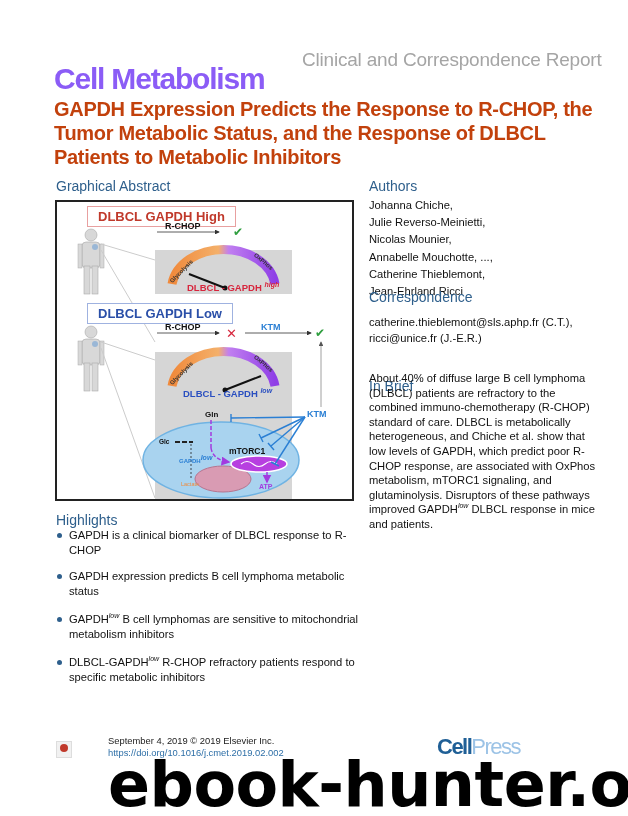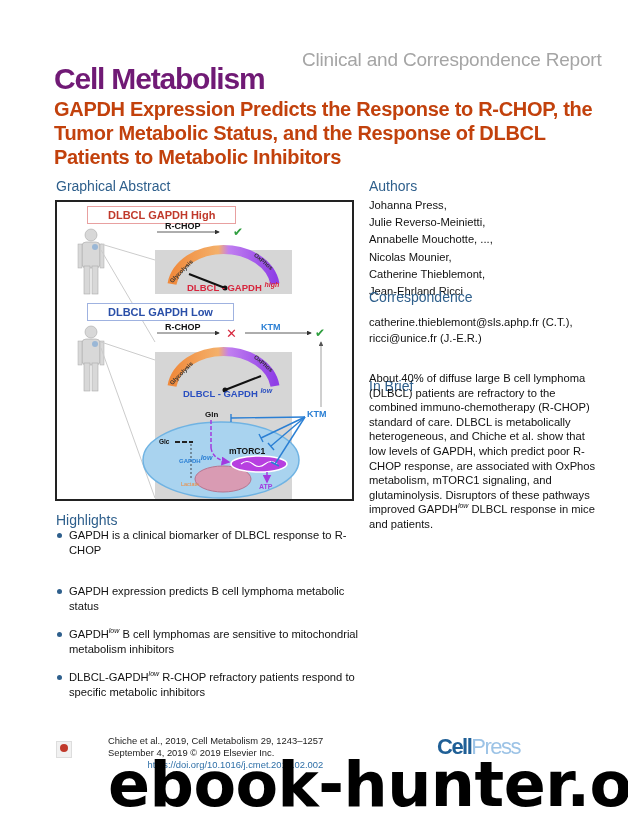--- a/index.html
+++ b/index.html
@@ -1,46 +1,46 @@
 <!DOCTYPE html>
 <html><head>
 <meta charset="utf-8">
 <style>
   html, body { margin:0; padding:0; background:#ffffff; }
   body { width:628px; height:816px; position:relative; overflow:hidden; font-family:"Liberation Sans", sans-serif; color:#111; }
   .abs { position:absolute; }
   .report-type { left:302px; top:49px; font-size:19px; color:#a5a5a5; letter-spacing:-0.2px; white-space:nowrap; }
-  .journal { left:54px; top:62px; font-size:30px; font-weight:bold; color:#701a75; letter-spacing:-1.2px; white-space:nowrap; }
+  .journal { left:54px; top:62px; font-size:30px; font-weight:bold; color:#8b5cf6; letter-spacing:-1.2px; white-space:nowrap; }
   .title { left:54px; top:97px; width:540px; font-size:20px; font-weight:bold; line-height:24px; color:#c2410c; letter-spacing:-0.3px; }
   .section-head { font-size:14px; color:#2e5f8c; white-space:nowrap; }
   .ga-head { left:56px; top:178px; }
   .ga-box { left:55px; top:200px; width:299px; height:301px; border:2px solid #222; box-sizing:border-box; background:#fff; }
   .side { left:369px; width:240px; font-size:11.2px; line-height:17.2px; color:#111; }
   .authors-head { left:369px; top:178px; }
   .authors { top:197px; }
   .corr-head { left:369px; top:289px; }
   .corr { top:315px; line-height:15.5px; }
   .brief-head { left:369px; top:354px;margin-top:24px; }
   .brief { top:371px; line-height:14.6px; width:232px; }
   .hl-head { left:56px; top:512px; }
   .hl-list { left:57px; top:528px; width:310px; margin:0; padding:0; list-style:none; font-size:11.2px; line-height:15px; }
   .hl-list li { position:relative; padding-left:12px; margin-bottom:13px; }
   .hl-list li .bullet { position:absolute; left:0; top:5px; width:5px; height:5px; border-radius:50%; background:#2e5f8c; }
-  .hl-list li:nth-child(1) { margin-bottom:26px; }
+  .hl-list li:nth-child(1) { margin-bottom:11px; }
   sup { font-size:7px; font-style:italic; vertical-align:super; line-height:0; }
   .cite { left:108px; top:735px; font-size:9.4px; line-height:12px; color:#222; white-space:nowrap; }
   .cite .doi { color:#2e6fa7;text-align:right; }
   .crossmark { left:56px; top:741px; width:14px; height:15px; border:1px solid #ddd; background:#f1f1f1; }
   .crossmark .dot { position:absolute; left:3px; top:2px; width:8px; height:8px; border-radius:50%; background:#c0392b; }
   .cellpress { left:437px; top:734px; font-size:22px; font-weight:bold; letter-spacing:-1.5px; white-space:nowrap; }
   .cellpress .c1 { color:#1f5f96; }
   .cellpress .c2 { color:#9cc3e6; font-weight:normal; }
   .watermark { left:108px; top:748px; font-size:62px; font-weight:bold; color:#000; letter-spacing:-0.5px; white-space:nowrap; font-family:"DejaVu Sans", sans-serif; }
   
-  .tag { position:absolute; font-size:11px; font-weight:bold; padding:2px 20px; background:#fff; white-space:nowrap; }
+  .tag { position:absolute; font-size:13px; font-weight:bold; padding:2px 10px; background:#fff; white-space:nowrap; }
   .tag-high { left:30px; top:4px; color:#c0392b; border:1px solid #e8a0a0; }
   .tag-low { left:30px; top:101px; color:#2a4fa8; border:1px solid #9fb2e0; }
   .ga-label { position:absolute; font-size:9px; font-weight:bold; white-space:nowrap; }
 </style>
 </head>
 <body>
 
 <div class="abs report-type">Clinical and Correspondence Report</div>
 <div class="abs journal">Cell Metabolism</div>
 <div class="abs title">GAPDH Expression Predicts the Response to R-CHOP, the Tumor Metabolic Status, and the Response of DLBCL Patients to Metabolic Inhibitors</div>
@@ -156,24 +156,24 @@
   <div class="ga-label" style="left:172px;top:244px;color:#111;font-size:8.5px;">mTORC1</div>
   <div class="ga-label" style="left:122px;top:256px;color:#2a7fd4;font-size:6px;">
     <span>GAPDH</span><sup>low</sup>
   </div>
   <div class="ga-label" style="left:124px;top:279px;color:#f08a3c;font-size:5.5px;font-weight:normal;">Lactate</div>
   <div class="ga-label" style="left:202px;top:281px;color:#a23be0;font-size:7px;">ATP</div>
 </div>
 
 <div class="abs section-head authors-head">Authors</div>
 <div class="abs side authors">
-  <div>Johanna Press,</div>
+  <div>Johanna Chiche,</div>
   <div>Julie Reverso-Meinietti,</div>
+  <div>Nicolas Mounier,</div>
   <div>Annabelle Mouchotte, ...,</div>
-  <div>Nicolas Mounier,</div>
   <div>Catherine Thieblemont,</div>
   <div>Jean-Ehrland Ricci</div>
 </div>
 
 <div class="abs section-head corr-head">Correspondence</div>
 <div class="abs side corr">
   <div>catherine.thieblemont@sls.aphp.fr (C.T.),</div>
   <div>ricci@unice.fr (J.-E.R.)</div>
 </div>
 
@@ -185,18 +185,17 @@
   <li><span class="bullet"></span><span>GAPDH is a clinical biomarker of DLBCL response to R-CHOP</span></li>
   <li><span class="bullet"></span><span>GAPDH expression predicts B cell lymphoma metabolic status</span></li>
   <li><span class="bullet"></span><span>GAPDH</span><sup>low</sup><span> B cell lymphomas are sensitive to mitochondrial metabolism inhibitors</span></li>
   <li><span class="bullet"></span><span>DLBCL-GAPDH</span><sup>low</sup><span> R-CHOP refractory patients respond to specific metabolic inhibitors</span></li>
 </ul>
 
 <div class="abs crossmark">
     <span class="dot"></span>
   </div>
 <div class="abs cite">
-  <div>Chiche et al., 2019, Cell Metabolism 29, 1243–1257</div>
   <div>September 4, 2019 © 2019 Elsevier Inc.</div>
   <div class="doi">https://doi.org/10.1016/j.cmet.2019.02.002</div>
 </div>
 <div class="abs cellpress"><span class="c1">Cell</span><span class="c2">Press</span></div>
 <div class="abs watermark">ebook-hunter.org</div>
 
 </body></html>

